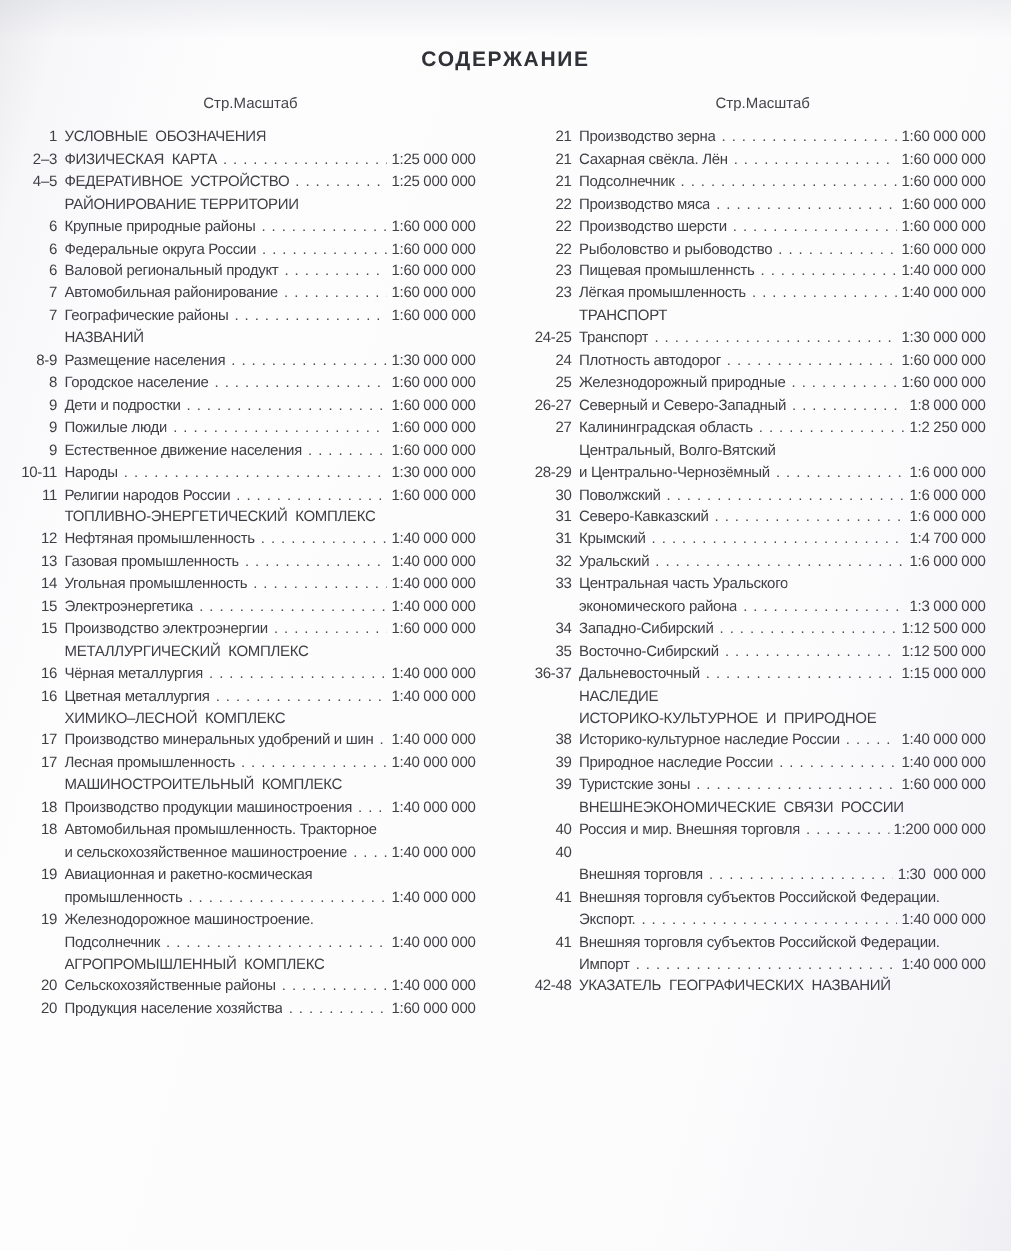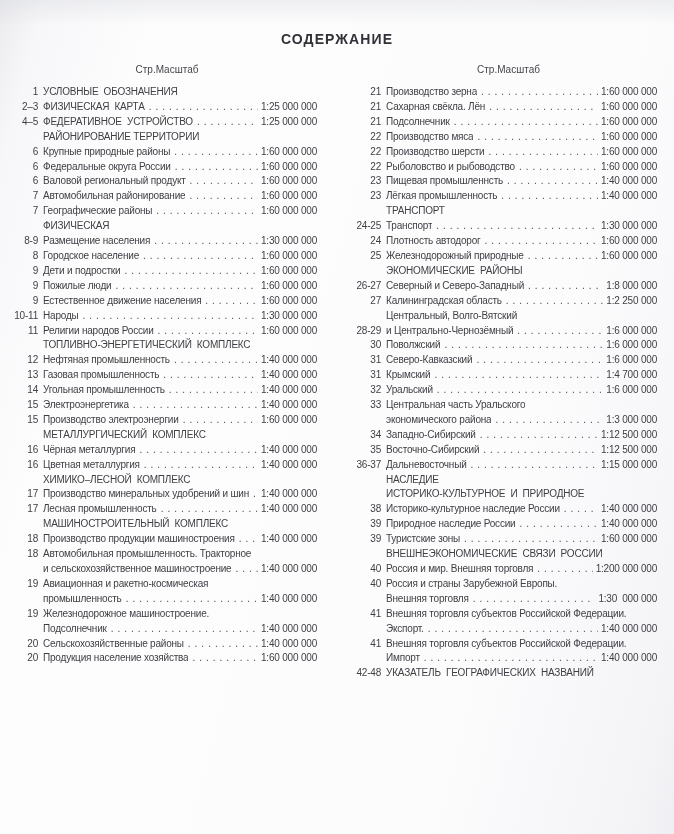--- a/index.html
+++ b/index.html
@@ -102,21 +102,21 @@
     <span class="s">1:60 000 000</span>
   </div>
           <div class="row">
     <span class="p">7</span>
     <span class="t">Географические районы</span>
     <span class="leader"></span>
     <span class="s">1:60 000 000</span>
   </div>
           <div class="row">
     <span class="p"></span>
-    <span class="t">ФИЗИЧЕСКАЯ</span>
+    <span class="t">НАЗВАНИЙ</span>
 
   </div>
           <div class="row">
     <span class="p">8-9</span>
     <span class="t">Размещение населения</span>
     <span class="leader"></span>
     <span class="s">1:30 000 000</span>
   </div>
           <div class="row">
     <span class="p">8</span>
@@ -259,20 +259,25 @@
           <div class="row">
     <span class="p">19</span>
     <span class="t">Железнодорожное машиностроение.</span>
 
   </div>
           <div class="row">
     <span class="p"></span>
     <span class="t">Подсолнечник</span>
     <span class="leader"></span>
     <span class="s">1:40 000 000</span>
+  </div>
+          <div class="row">
+    <span class="p"></span>
+    <span class="t">АГРОПРОМЫШЛЕННЫЙ  КОМПЛЕКС</span>
+
   </div>
           <div class="row">
     <span class="p">20</span>
     <span class="t">Сельскохозяйственные районы</span>
     <span class="leader"></span>
     <span class="s">1:40 000 000</span>
   </div>
           <div class="row">
     <span class="p">20</span>
     <span class="t">Продукция население хозяйства</span>
@@ -352,25 +357,20 @@
     <span class="leader"></span>
     <span class="s">1:60 000 000</span>
   </div>
           <div class="row">
     <span class="p">25</span>
     <span class="t">Железнодорожный природные</span>
     <span class="leader"></span>
     <span class="s">1:60 000 000</span>
   </div>
           <div class="row">
-    <span class="p"></span>
-    <span class="t">ЭКОНОМИЧЕСКИЕ  РАЙОНЫ</span>
-
-  </div>
-          <div class="row">
     <span class="p">26-27</span>
     <span class="t">Северный и Северо-Западный</span>
     <span class="leader"></span>
     <span class="s">1:8 000 000</span>
   </div>
           <div class="row">
     <span class="p">27</span>
     <span class="t">Калининградская область</span>
     <span class="leader"></span>
     <span class="s">1:2 250 000</span>
@@ -473,21 +473,20 @@
 
   </div>
           <div class="row">
     <span class="p">40</span>
     <span class="t">Россия и мир. Внешняя торговля</span>
     <span class="leader"></span>
     <span class="s">1:200 000 000</span>
   </div>
           <div class="row">
     <span class="p">40</span>
-    <span class="t">Россия и страны Зарубежной Европы.</span>
 
   </div>
           <div class="row">
     <span class="p"></span>
     <span class="t">Внешняя торговля</span>
     <span class="leader"></span>
     <span class="s">1:30  000 000</span>
   </div>
           <div class="row">
     <span class="p">41</span>

